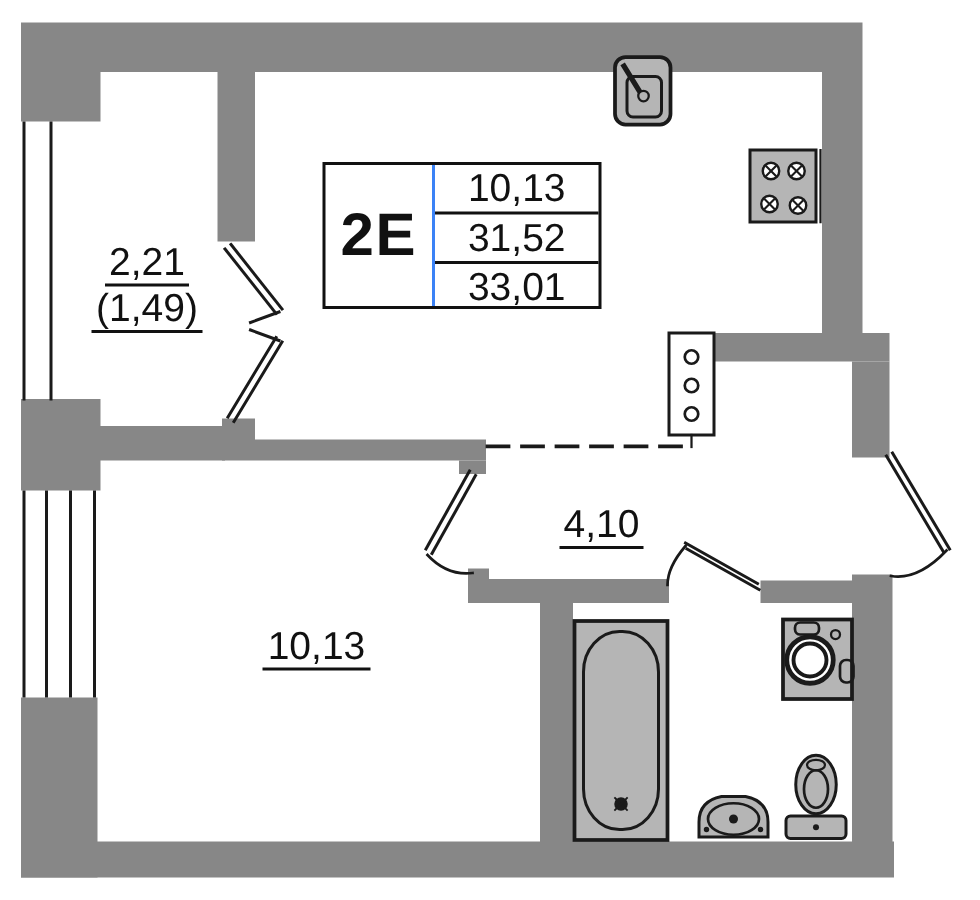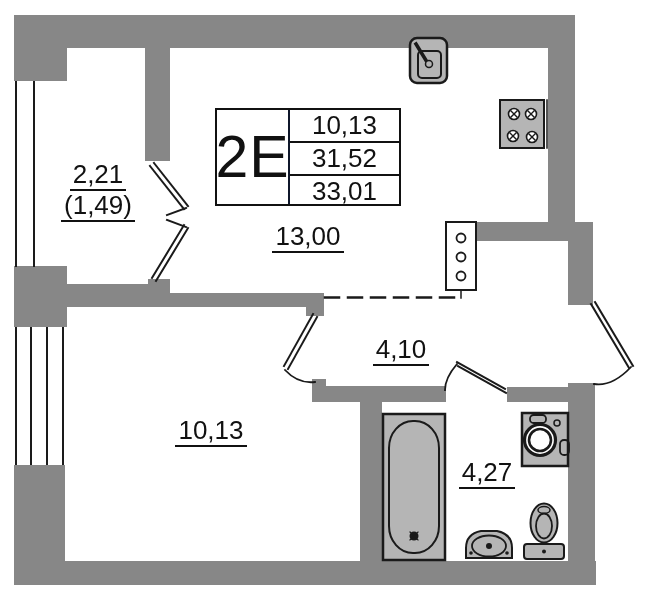--- a/index.html
+++ b/index.html
@@ -20,22 +20,22 @@
   svg .fix{fill:var(--fixture);stroke:var(--line);}
   svg .wh{fill:#ffffff;stroke:var(--line);}
   svg .dk{fill:var(--line);stroke:none;}
   .area-label{position:absolute;font-size:26px;line-height:1.12;text-align:center;white-space:nowrap;}
   .area-label .u{display:inline-block;border-bottom:2px solid #111;padding:0 3px 0px;}
   .unit-card{
     position:absolute;left:215px;top:108px;width:182px;height:94px;
     border:2px solid #111;background:#fff;display:flex;
   }
   .unit-type{
-    width:71px;border-right:2px solid #0f172a;display:flex;align-items:center;justify-content:center;
-    font-size:59px;letter-spacing:1px;
+    width:71px;border-right:2px solid #3b82f6;display:flex;align-items:center;justify-content:center;
+    font-size:40px;letter-spacing:1px;font-weight:bold;
   }
   .unit-rows{flex:1;display:flex;flex-direction:column;}
   .unit-row{flex:1;display:flex;align-items:center;justify-content:center;font-size:26px;}
   .unit-row + .unit-row{border-top:2px solid #111;}
 </style>
 </head>
 <body>
 
 <div class="plan">
 
@@ -179,29 +179,23 @@
       <div class="unit-row">31,52</div>
       <div class="unit-row">33,01</div>
     </div>
   </div>
 
   <div class="area-label" style="left:43px;top:160px;width:110px;">
     <span class="u">2,21</span><br>
     <span class="u">(1,49)</span>
   </div>
 
-  <div class="area-label" style="left:263px;top:222px;width:90px;">
-    <span class="u">13,00</span>
-  </div>
 
   <div class="area-label" style="left:356px;top:335px;width:90px;">
     <span class="u">4,10</span>
   </div>
 
   <div class="area-label" style="left:166px;top:416px;width:90px;">
     <span class="u">10,13</span>
   </div>
 
-  <div class="area-label" style="left:442px;top:458px;width:90px;">
-    <span class="u">4,27</span>
-  </div>
 
 </div>
 
 </body></html>

